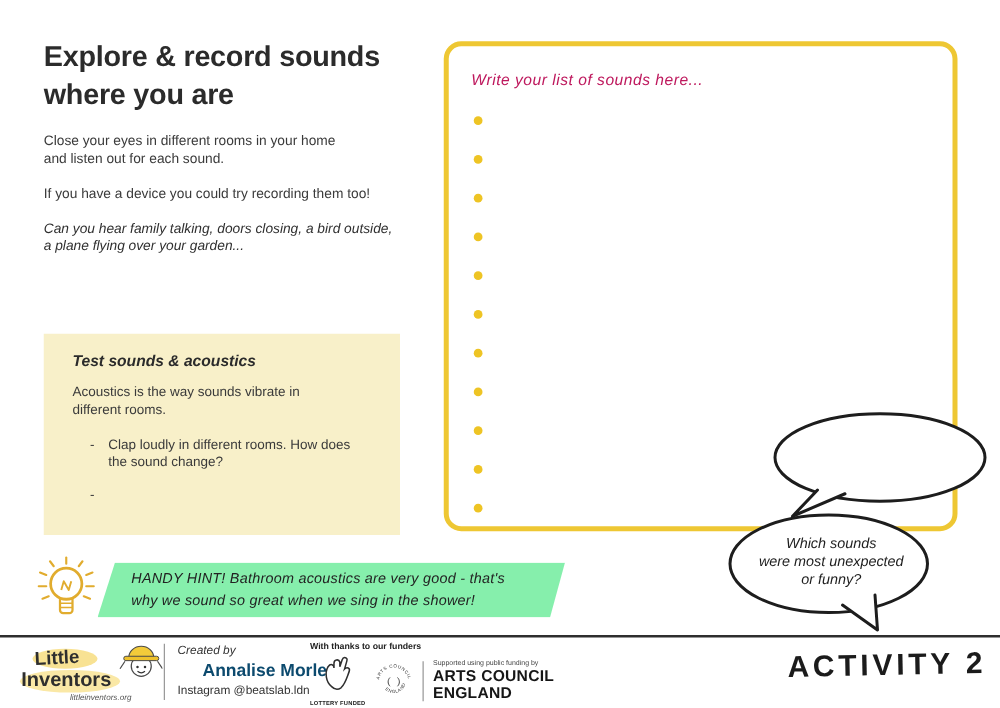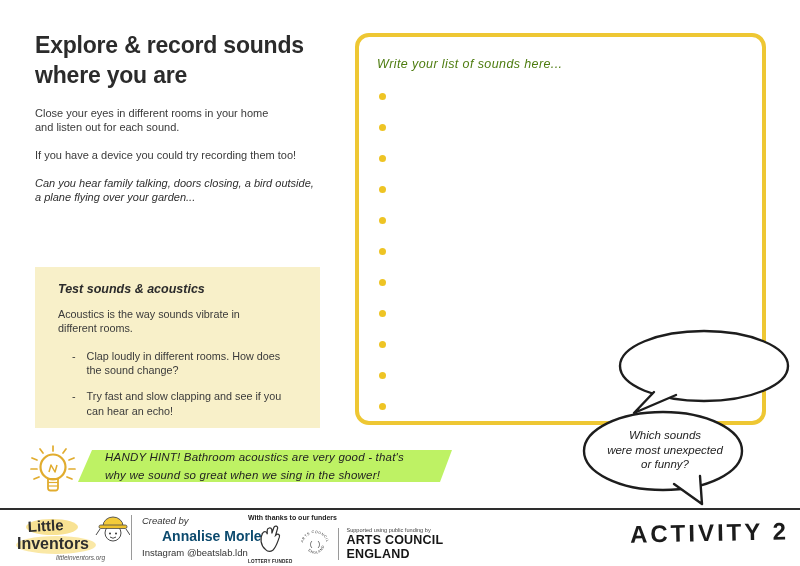--- a/index.html
+++ b/index.html
@@ -16,31 +16,31 @@
   
   .acoustics-box { position:absolute; left:35px; top:267px; width:285px; height:161px;
                    background:#f8f0c9; box-sizing:border-box; padding:15px 12px 0 23px; }
   .acoustics-heading { font-size:12.5px; font-weight:bold; color:#2b2b2b; margin:0 0 11px 0;font-style:italic; }
   .acoustics-body { font-size:10.8px; line-height:1.33; margin:0 0 13px 0; white-space:pre-line; }
   .acoustics-item { display:flex; gap:11px; margin:0 0 12px 14px; font-size:10.8px; line-height:1.33; }
   .acoustics-item .item-text { white-space:pre-line; }
 
   
   .bulb { position:absolute; left:27px; top:444px; }
-  .hint-banner { position:absolute; left:78px; top:450px; width:374px; height:32px;
-                 background:#bef264; display:flex; align-items:center;
+  .hint-banner { position:absolute; left:78px; top:450px; width:374px; height:44px;
+                 background:#86efac; display:flex; align-items:center;
                  clip-path:polygon(14px 0, 100% 0, calc(100% - 12px) 100%, 0 100%); }
   .hint-text { font-style:italic; font-size:11.5px; color:#222222; line-height:1.6;
                padding-left:27px; white-space:pre-line; letter-spacing:0.2px; }
 
   
   .sounds-box { position:absolute; left:355px; top:33px; width:411px; height:392px;
                 box-sizing:border-box; background:#ffffff; border:4px solid #eec733; border-radius:14px; }
   .sounds-prompt { position:absolute; left:18px; top:20px; font-style:italic; font-size:12.5px;
-                   color:#4d7c0f; letter-spacing:0.4px; }
+                   color:#be185d; letter-spacing:0.4px; }
   .dots { position:absolute; left:20px; top:56px; display:flex; flex-direction:column; gap:24px; }
   .dot { width:7px; height:7px; border-radius:50%; background:#eec424; }
 
   
   .bubble { position:absolute; z-index:5; }
   .bubble svg { position:absolute; left:0; top:0; }
   .bubble-text { position:absolute; left:0; width:100%; text-align:center; font-style:italic;
                  font-size:11.5px; line-height:1.28; color:#1d1d1d; white-space:pre-line; }
   .bubble1 { left:614px; top:329px; width:176px; height:92px; }
   .bubble1 .bubble-text { top:14px; }
@@ -87,22 +87,20 @@
     <h2 class="acoustics-heading">Test sounds &amp; acoustics</h2>
     <p class="acoustics-body">Acoustics is the way sounds vibrate in
 different rooms.</p>
     <div class="acoustics-item">
       <span class="marker">-</span>
       <span class="item-text">Clap loudly in different rooms. How does
 the sound change?</span>
     </div>
     <div class="acoustics-item">
       <span class="marker">-</span>
-      <span class="item-text">Try fast and slow clapping and see if you
-can hear an echo!</span>
     </div>
   </div>
 
   <div class="bulb">
     <svg width="52" height="58" viewBox="0 0 52 58">
       <g stroke="#e1ac2e" stroke-width="1.7" stroke-linecap="round">
         <line x1="26" y1="2" x2="26" y2="7"></line>
         <line x1="13" y1="5" x2="16" y2="9"></line>
         <line x1="39" y1="5" x2="36" y2="9"></line>
         <line x1="5" y1="14" x2="10" y2="16"></line>

